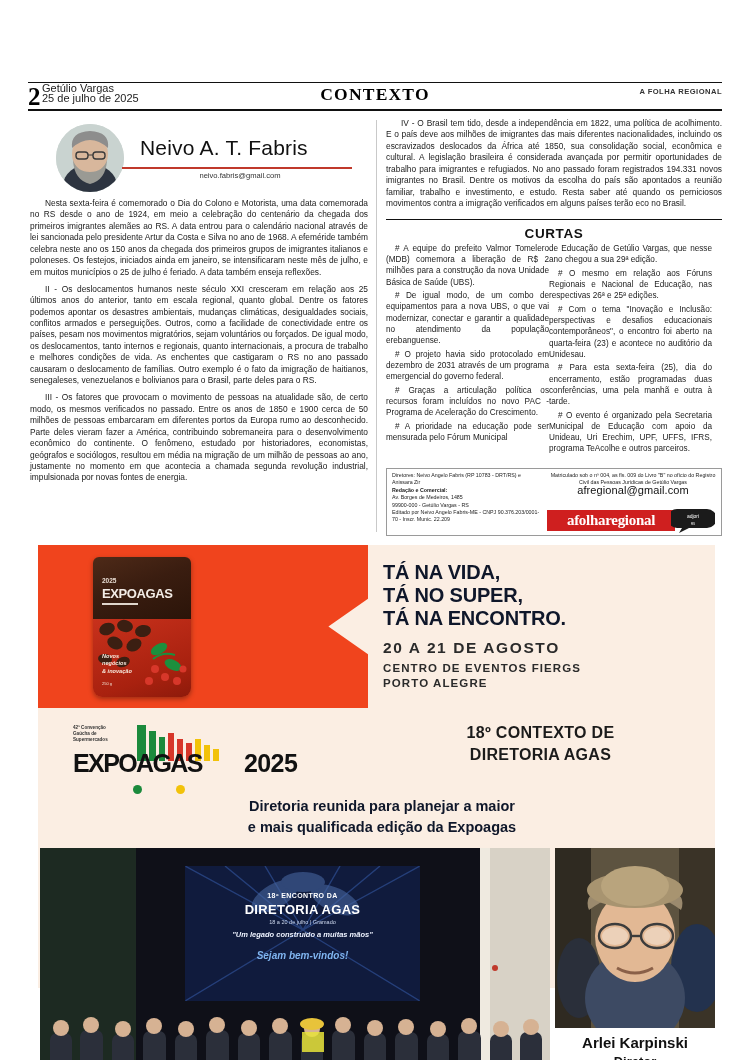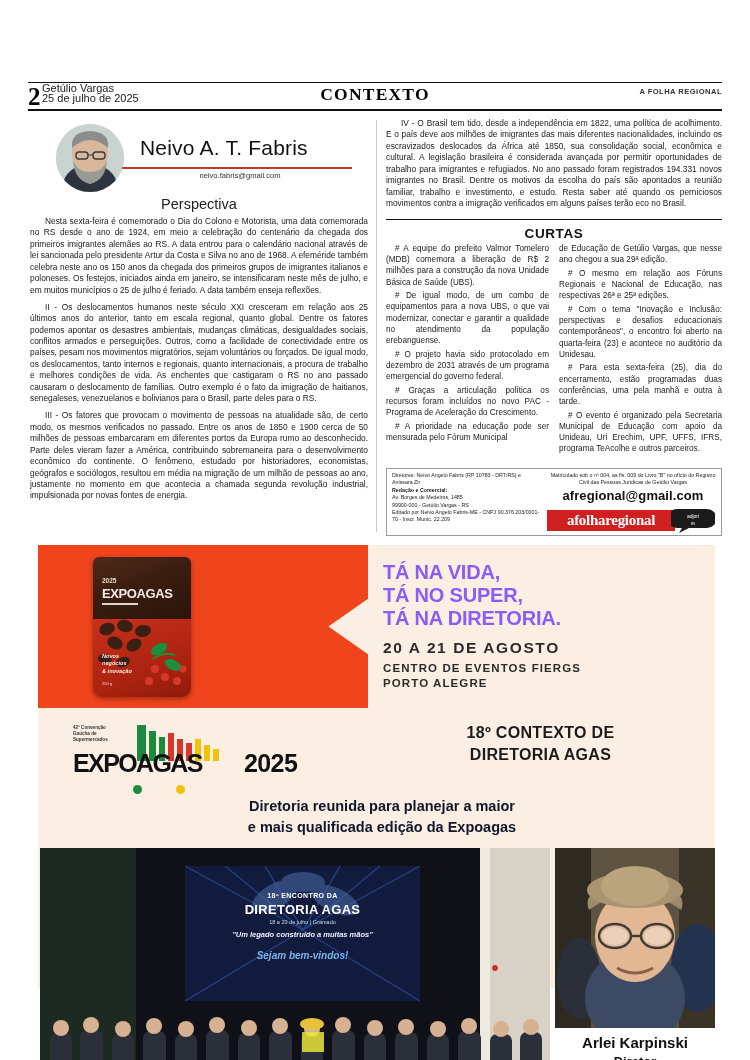--- a/index.html
+++ b/index.html
@@ -39,31 +39,31 @@
   .body-text p{
     margin:0 0 0 0;text-align:justify;font-size:8.35px;line-height:11.45px;color:#1b1b1b;
     text-indent:15px;
   }
   .body-text p + p{margin-top:5.5px;}
 
   
   .curtas-rule{margin:9px 0 0 0;width:100%;height:1.3px;background:#111;}
   .curtas-h{margin:6px 0 2px 0;text-align:center;font-family:"Liberation Sans",sans-serif;
             font-size:13.5px;font-weight:bold;letter-spacing:.6px;color:#111;}
-  .curtas-cols{display:flex;gap:10px;}
+  .curtas-cols{display:flex;}
   .curtas-col{width:163px;}
   .curtas-col p{margin:0;text-align:justify;font-size:8.2px;line-height:11.2px;text-indent:9px;color:#1b1b1b;}
   .curtas-col p+p{margin-top:2.5px;}
 
   
   .exped{position:absolute;left:386px;top:468px;width:336px;height:68px;
          border:1px solid #9a9a9a;box-sizing:border-box;background:#fff;}
   .exp-left{position:absolute;left:5px;top:3px;width:150px;font-size:5.3px;line-height:7.4px;color:#222;}
   .exp-right{position:absolute;left:160px;top:3px;width:172px;font-size:5.3px;line-height:7.4px;color:#222;text-align:center;}
-  .exp-mail{margin-top:5px;font-size:13px;color:#111;text-align:center;letter-spacing:.1px;font-weight:bold;}
+  .exp-mail{font-size:11px;color:#111;text-align:center;letter-spacing:.1px;}
   .logo-folha{position:absolute;left:160px;top:41px;width:128px;height:21px;background:#cf1f1f;
               display:flex;align-items:center;justify-content:center;}
   .logo-folha span{font-family:"Liberation Serif",serif;font-weight:bold;font-size:15px;color:#fff;letter-spacing:-.3px;}
   .logo-folha span i{font-style:normal;color:#fff;}
   .adjori{position:absolute;right:6px;top:38px;width:44px;height:26px;}
 
   
   .ad{position:absolute;left:38px;top:545px;width:677px;height:443px;background:#fbeee3;}
   .ad-top{position:absolute;left:0;top:0;width:677px;height:163px;}
   .ad-orange{position:absolute;left:0;top:0;width:330px;height:163px;background:#f0441d;
@@ -75,21 +75,21 @@
   .pouch-bot{position:absolute;left:0;top:62px;width:100%;height:78px;
              background:linear-gradient(160deg,#c8311c 0%,#a8210f 70%,#8d1a0b 100%);}
   .pouch-yr{position:absolute;left:9px;top:20px;font-size:6.5px;color:#e9ded4;font-weight:bold;}
   .pouch-brand{position:absolute;left:9px;top:29px;font-size:13px;font-weight:bold;color:#f3ece6;letter-spacing:-.4px;}
   .pouch-line{position:absolute;left:9px;top:46px;width:36px;height:1.5px;background:#e0d6cc;}
   .pouch-sub{position:absolute;left:9px;top:96px;font-size:5.6px;line-height:7.4px;color:#f6e9dd;font-style:italic;font-weight:bold;}
   .pouch-g{position:absolute;left:9px;top:124px;font-size:4px;color:#f0ded0;}
   .beans{position:absolute;left:0;top:62px;width:100%;height:78px;}
 
   .ad-head{position:absolute;left:345px;top:16px;width:330px;}
-  .ad-head .l1,.ad-head .l2,.ad-head .l3{font-size:20px;font-weight:bold;color:#8b5cf6;line-height:23px;letter-spacing:-.2px;}
+  .ad-head .l1,.ad-head .l2,.ad-head .l3{font-size:20px;font-weight:bold;color:#0f172a;line-height:23px;letter-spacing:-.2px;}
   .ad-date{margin-top:9px;font-size:15.5px;font-weight:bold;color:#2b2b2b;letter-spacing:1.6px;}
   .ad-venue{margin-top:4px;font-size:11.5px;font-weight:bold;color:#2b2b2b;letter-spacing:1.1px;line-height:15px;}
 
   .ad-mid{position:absolute;left:0;top:163px;width:677px;height:140px;}
   .expo-logo{position:absolute;left:35px;top:13px;width:270px;height:70px;}
   .expo-conv{position:absolute;left:0;top:4px;font-size:4.6px;line-height:6px;color:#333;font-weight:bold;}
   .expo-word{position:absolute;left:0;top:28px;font-size:25px;font-weight:bold;color:#111;letter-spacing:-1.6px;
              font-family:"Liberation Sans",sans-serif;}
   .expo-year{position:absolute;left:171px;top:28px;font-size:25px;font-weight:bold;color:#111;letter-spacing:-.6px;}
   .expo-dot-g{position:absolute;left:60px;top:64px;width:9px;height:9px;border-radius:50%;background:#1b8a3c;}
@@ -144,21 +144,20 @@
           <rect x="20" y="28" width="12" height="7" rx="3" fill="none" stroke="#3a3a3a" stroke-width="1.4"></rect>
           <rect x="37" y="28" width="12" height="7" rx="3" fill="none" stroke="#3a3a3a" stroke-width="1.4"></rect>
           <line x1="32" y1="31" x2="37" y2="31" stroke="#3a3a3a" stroke-width="1.2"></line>
         </svg>
       </div>
       <div class="author-name">Neivo A. T. Fabris</div>
       <div class="author-rule"></div>
       <div class="author-mail">neivo.fabris@gmail.com</div>
     </div>
 
-    <div class="kicker">Perspectiva</div>
 
     <div class="body-text" style="margin-top:4px;">
       <p>Nesta sexta-feira é comemorado o Dia do Colono e Motorista, uma data comemorada no RS desde o ano de 1924, em meio a celebração do centenário da chegada dos primeiros imigrantes alemães ao RS. A data entrou para o calendário nacional através de lei sancionada pelo presidente Artur da Costa e Silva no ano de 1968. A efeméride também celebra neste ano os 150 anos da chegada dos primeiros grupos de imigrantes italianos e poloneses. Os festejos, iniciados ainda em janeiro, se intensificaram neste mês de julho, e em muitos municípios o 25 de julho é feriado. A data também enseja reflexões.</p>
       <p>II - Os deslocamentos humanos neste século XXI cresceram em relação aos 25 últimos anos do anterior, tanto em escala regional, quanto global. Dentre os fatores podemos apontar os desastres ambientais, mudanças climáticas, desigualdades sociais, conflitos armados e perseguições. Outros, como a facilidade de conectividade entre os países, pesam nos movimentos migratórios, sejam voluntários ou forçados. De igual modo, os deslocamentos, tanto internos e regionais, quanto internacionais, a procura de trabalho e melhores condições de vida. As enchentes que castigaram o RS no ano passado causaram o deslocamento de famílias. Outro exemplo é o fato da imigração de haitianos, senegaleses, venezuelanos e bolivianos para o Brasil, parte deles para o RS.</p>
       <p>III - Os fatores que provocam o movimento de pessoas na atualidade são, de certo modo, os mesmos verificados no passado. Entre os anos de 1850 e 1900 cerca de 50 milhões de pessoas embarcaram em diferentes portos da Europa rumo ao desconhecido. Parte deles vieram fazer a América, contribuindo sobremaneira para o desenvolvimento econômico do continente. O fenômeno, estudado por historiadores, economistas, geógrafos e sociólogos, resultou em média na migração de um milhão de pessoas ao ano, justamente no momento em que acontecia a chamada segunda revolução industrial, impulsionada por novas fontes de energia.</p>
     </div>
   </div>
 
   <div class="col-right">
     <div class="body-text">
@@ -248,21 +247,21 @@
         <div class="pouch-line"></div>
         <div class="pouch-sub" style="white-space:pre-line;">Novos
 negócios
 &amp; inovação</div>
         <div class="pouch-g">250 g</div>
       </div>
 
       <div class="ad-head">
         <div class="l1">TÁ NA VIDA,</div>
         <div class="l2">TÁ NO SUPER,</div>
-        <div class="l3">TÁ NA DIRETORIA.</div>
+        <div class="l3">TÁ NA ENCONTRO.</div>
         <div class="ad-date">20 A 21 DE AGOSTO</div>
         <div class="ad-venue">
           <div>CENTRO DE EVENTOS FIERGS</div>
           <div>PORTO ALEGRE</div>
         </div>
       </div>
     </div>
 
     <div class="ad-mid">
       <div class="expo-logo">

